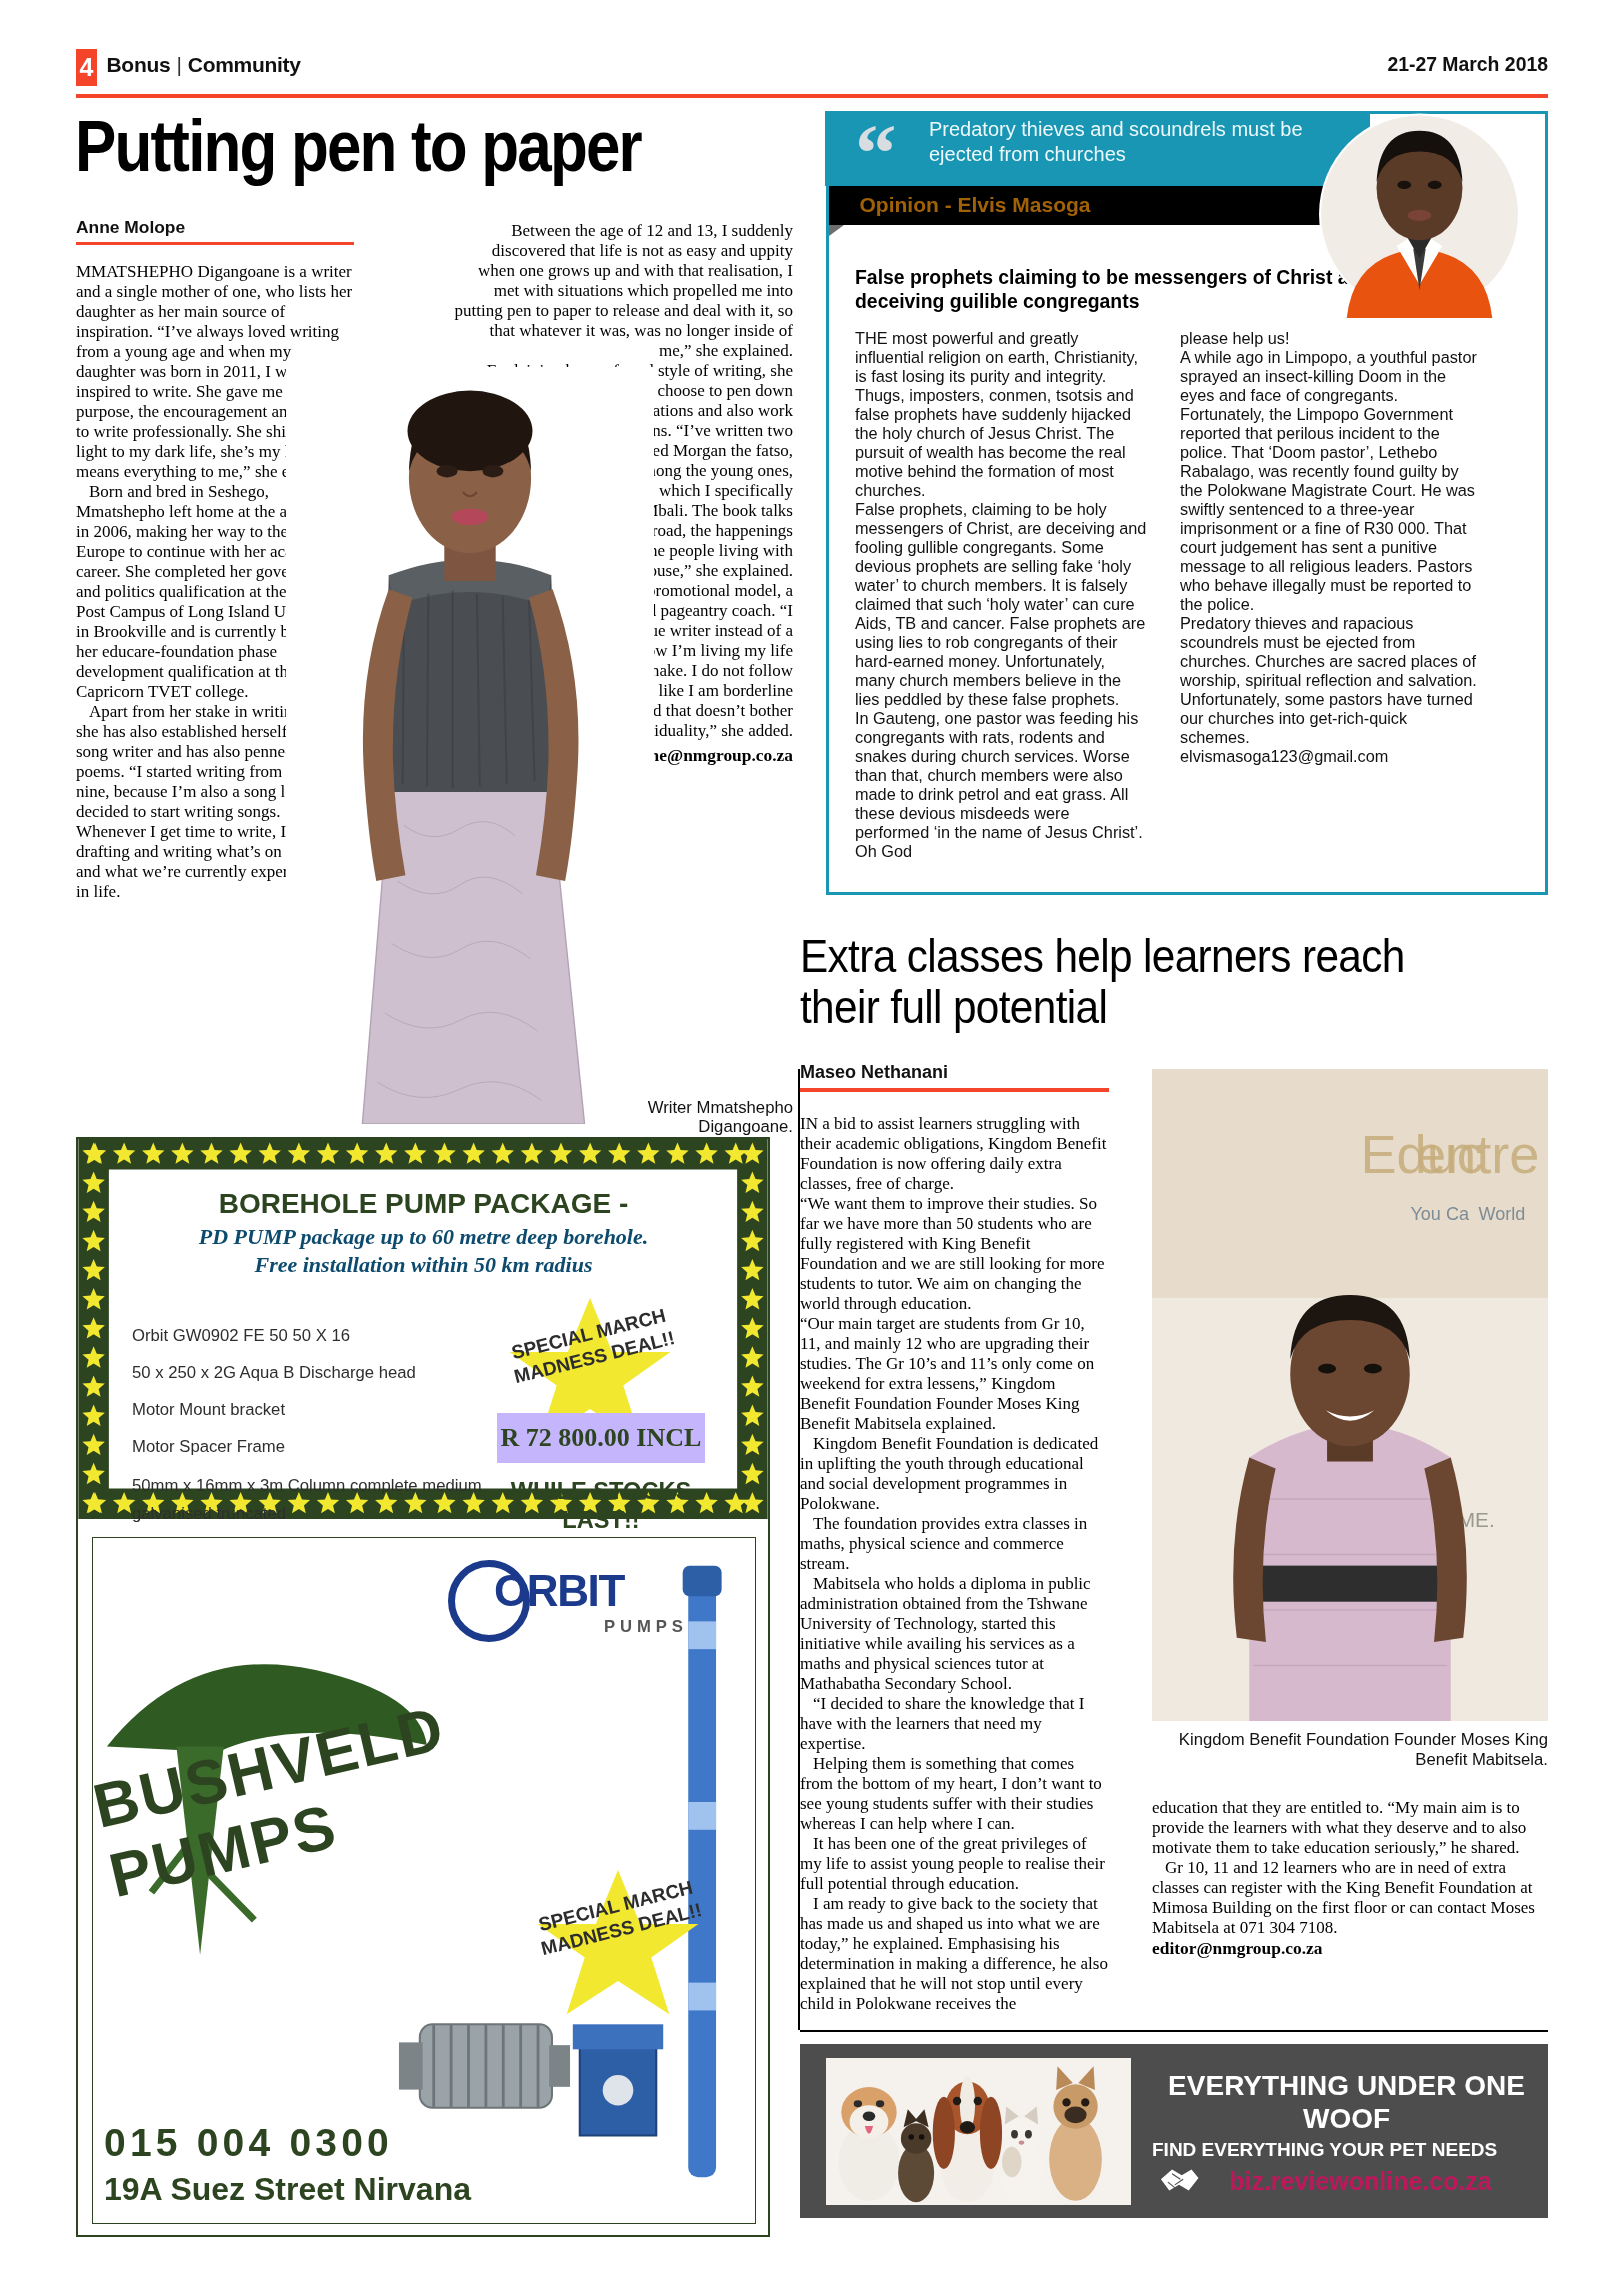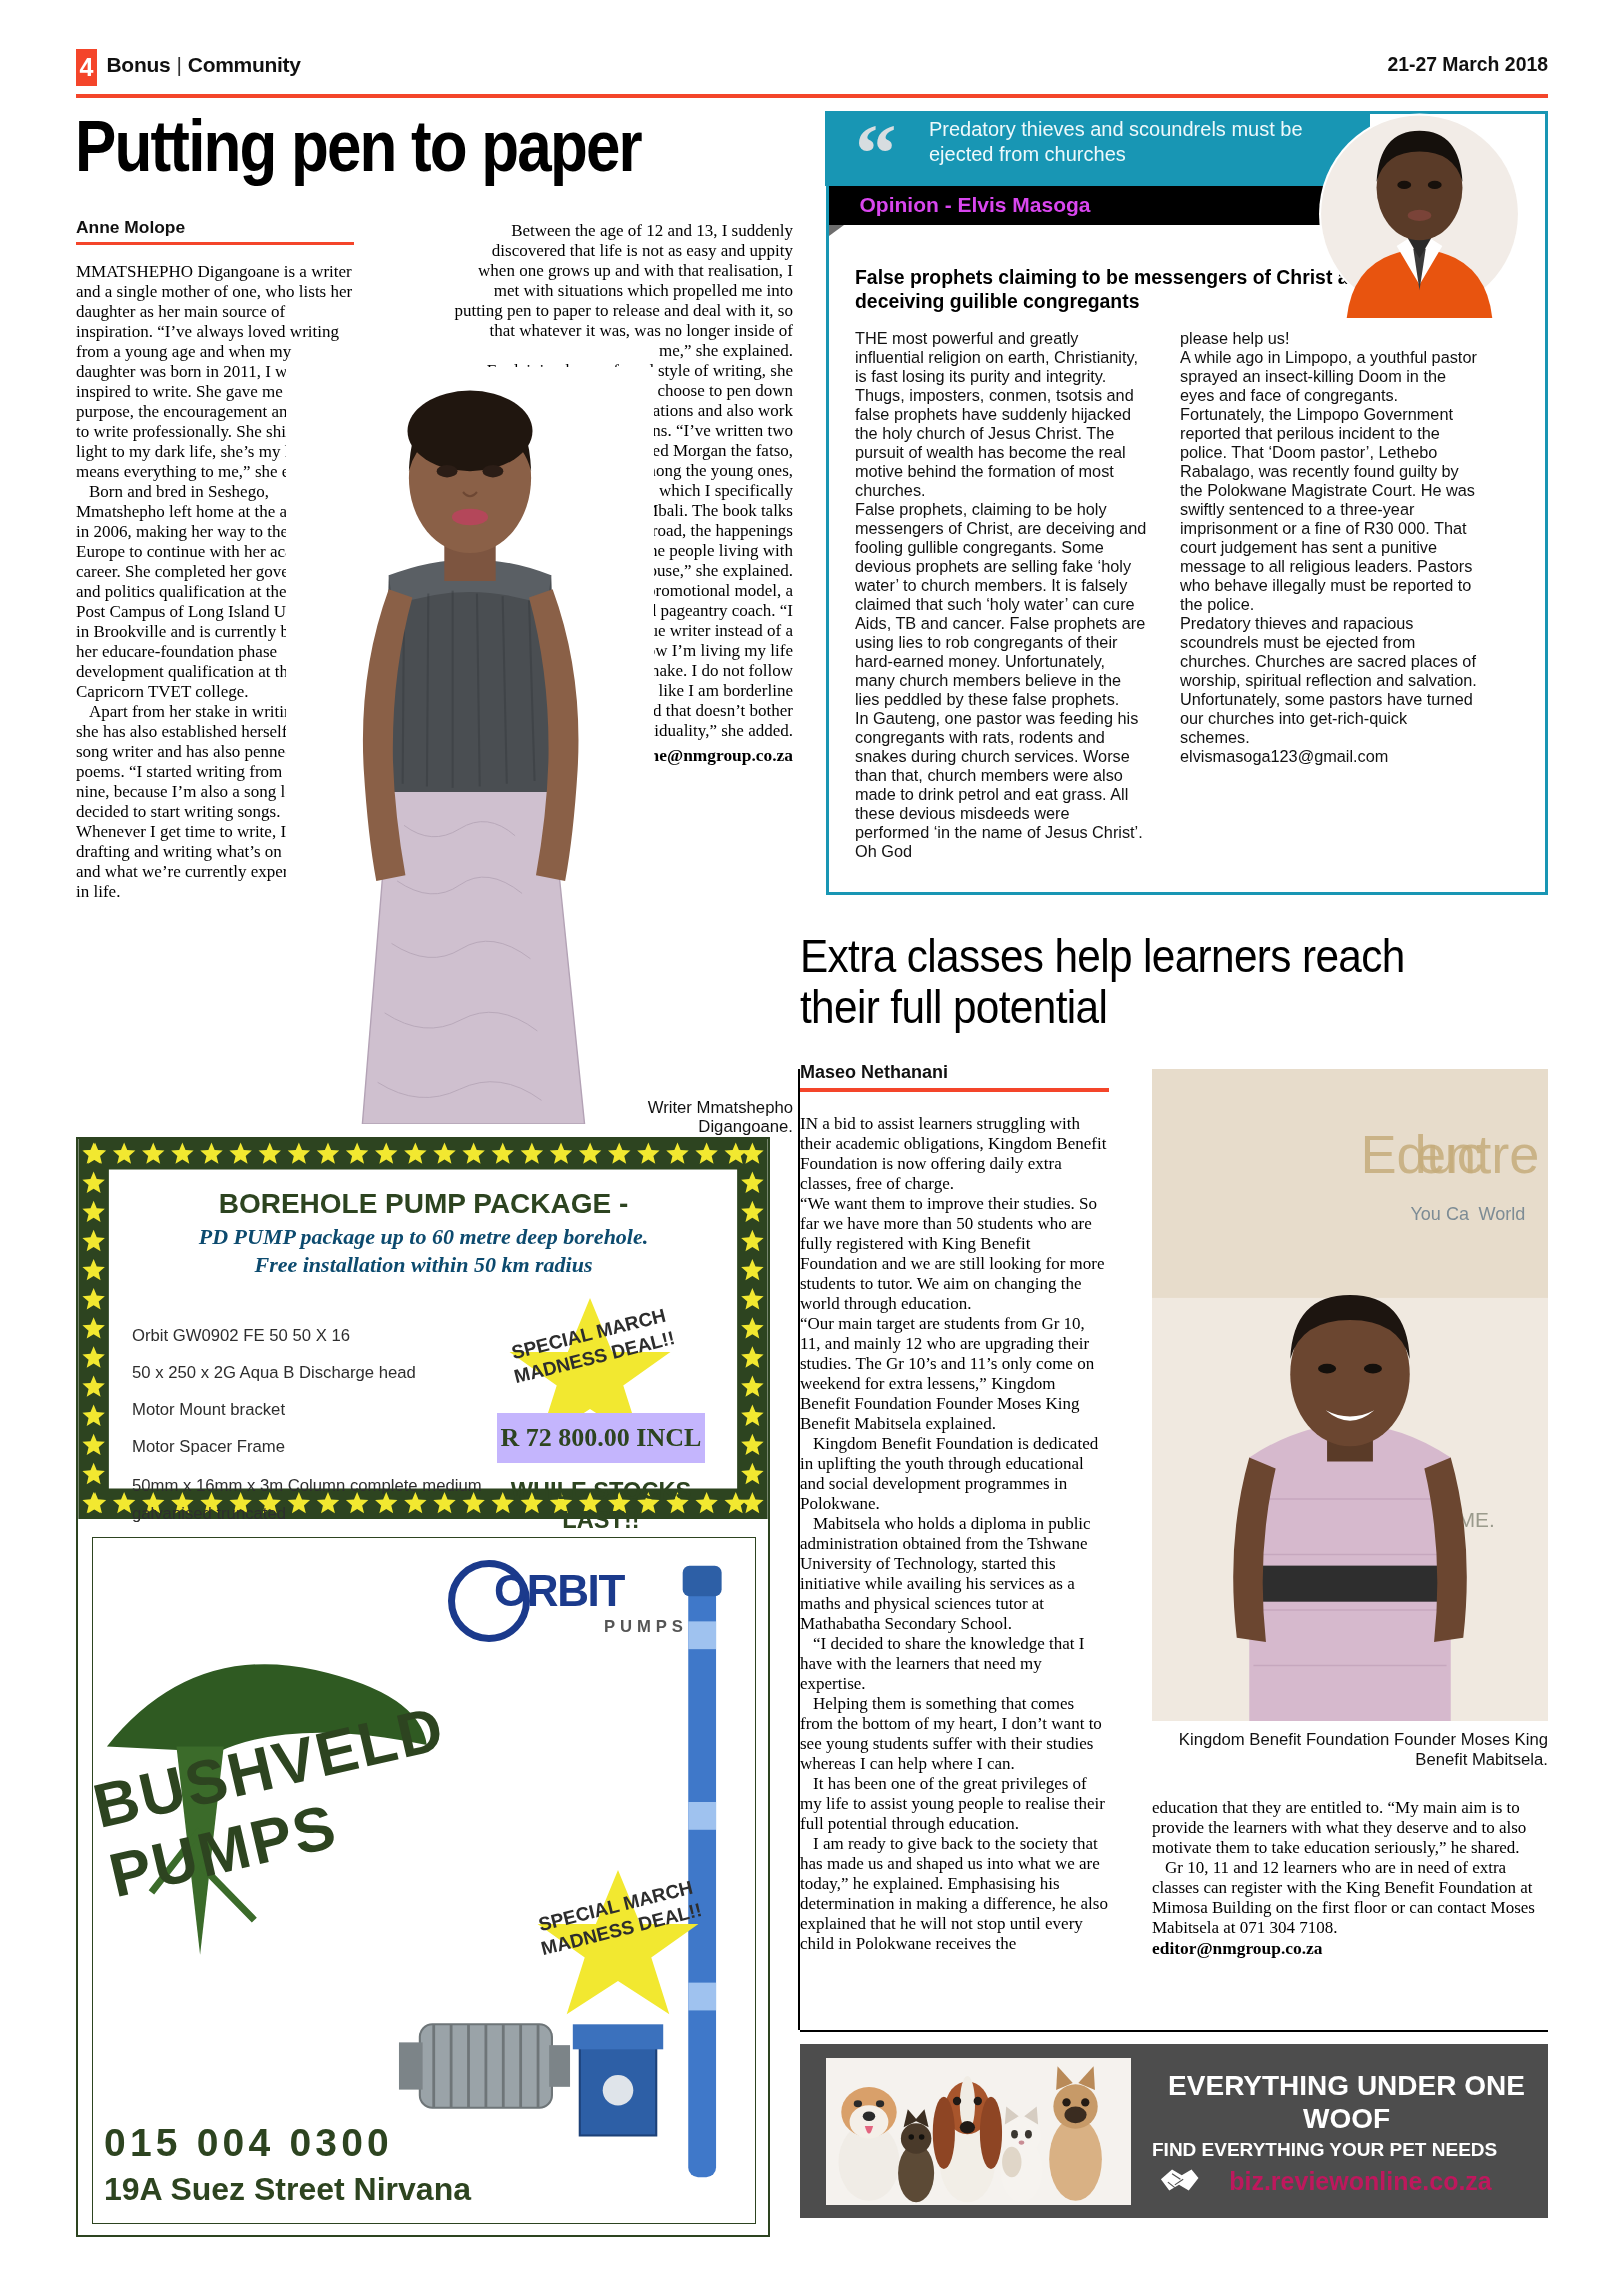--- a/index.html
+++ b/index.html
@@ -42,21 +42,21 @@
   
   .op-box{position:absolute;left:826px;top:111px;width:722px;height:784px;
       border:3.5px solid #1896b4;background:#fff;box-sizing:border-box;}
   .op-quote-bar{position:absolute;left:825px;top:111px;width:545px;height:75px;background:#1896b4;}
   .op-quote-text{position:absolute;left:929px;top:117px;width:430px;
       font-family:"Liberation Sans",sans-serif;font-size:20px;line-height:25px;color:#eef9fb;}
   .op-quote-glyph{position:absolute;left:855px;top:115px;font-family:"Liberation Serif",serif;
       font-size:83px;line-height:76px;color:#d7dde0;font-weight:bold;}
   .op-namebar{position:absolute;left:829px;top:186px;width:548px;height:39px;background:#000;}
   .op-namebar span{position:absolute;left:30.5px;top:7px;font-family:"Liberation Sans",sans-serif;
-      font-weight:bold;font-size:21px;color:#d946ef;}
+      font-weight:bold;font-size:21px;color:#a16207;}
   .op-namebar-tail{position:absolute;left:829px;top:225px;width:0;height:0;
       border-left:15.3px solid #6e6e6e;border-bottom:11px solid transparent;}
   .op-subhead{position:absolute;left:855px;top:265px;width:555px;
       font-family:"Liberation Sans",sans-serif;font-weight:bold;font-size:19.4px;line-height:24px;color:#000;}
   .op-portrait{position:absolute;left:1319px;top:110px;width:201px;height:208px;overflow:hidden;}
   .opcol{position:absolute;font-family:"Liberation Sans",sans-serif;font-size:16.3px;
       line-height:19px;color:#111;}
   .opcol p{margin:0;}
   #opc1{left:855px;top:329px;width:292px;}
   #opc2{left:1180px;top:329px;width:298px;}
@@ -243,20 +243,21 @@
   <div class="a2-headline">Extra classes help learners reach their full potential</div>
   <div class="a2-byline">Maseo Nethanani</div>
   <div class="a2-byline-rule"></div>
   <div class="a2-vrule"></div>
 
   <div class="col" id="a2c1">
     <p>IN a bid to assist learners struggling with their academic obligations, Kingdom Benefit Foundation is now offering daily extra classes, free of charge.</p>
     <p>“We want them to improve their studies. So far we have more than 50 students who are fully registered with King Benefit Foundation and we are still looking for more students to tutor. We aim on changing the world through education.</p>
     <p>“Our main target are students from Gr 10, 11, and mainly 12 who are upgrading their studies. The Gr 10’s and 11’s only come on weekend for extra lessens,” Kingdom Benefit Foundation Founder Moses King Benefit Mabitsela explained.</p>
     <p class="ind">Kingdom Benefit Foundation is dedicated in uplifting the youth through educational and social development programmes in Polokwane.</p>
+    <p class="ind">The foundation provides extra classes in maths, physical science and commerce stream.</p>
     <p class="ind">Mabitsela who holds a diploma in public administration obtained from the Tshwane University of Technology, started this initiative while availing his services as a maths and physical sciences tutor at Mathabatha Secondary School.</p>
     <p class="ind">“I decided to share the knowledge that I have with the learners that need my expertise.</p>
     <p class="ind">Helping them is something that comes from the bottom of my heart, I don’t want to see young students suffer with their studies whereas I can help where I can.</p>
     <p class="ind">It has been one of the great privileges of my life to assist young people to realise their full potential through education.</p>
     <p class="ind">I am ready to give back to the society that has made us and shaped us into what we are today,” he explained. Emphasising his determination in making a difference, he also explained that he will not stop until every child in Polokwane receives the</p>
   </div>
 
   <div class="a2-photo">
     <svg class="ph" viewBox="0 0 570 940" preserveAspectRatio="none">
       <rect width="570" height="940" fill="#f0e9e0"></rect>

